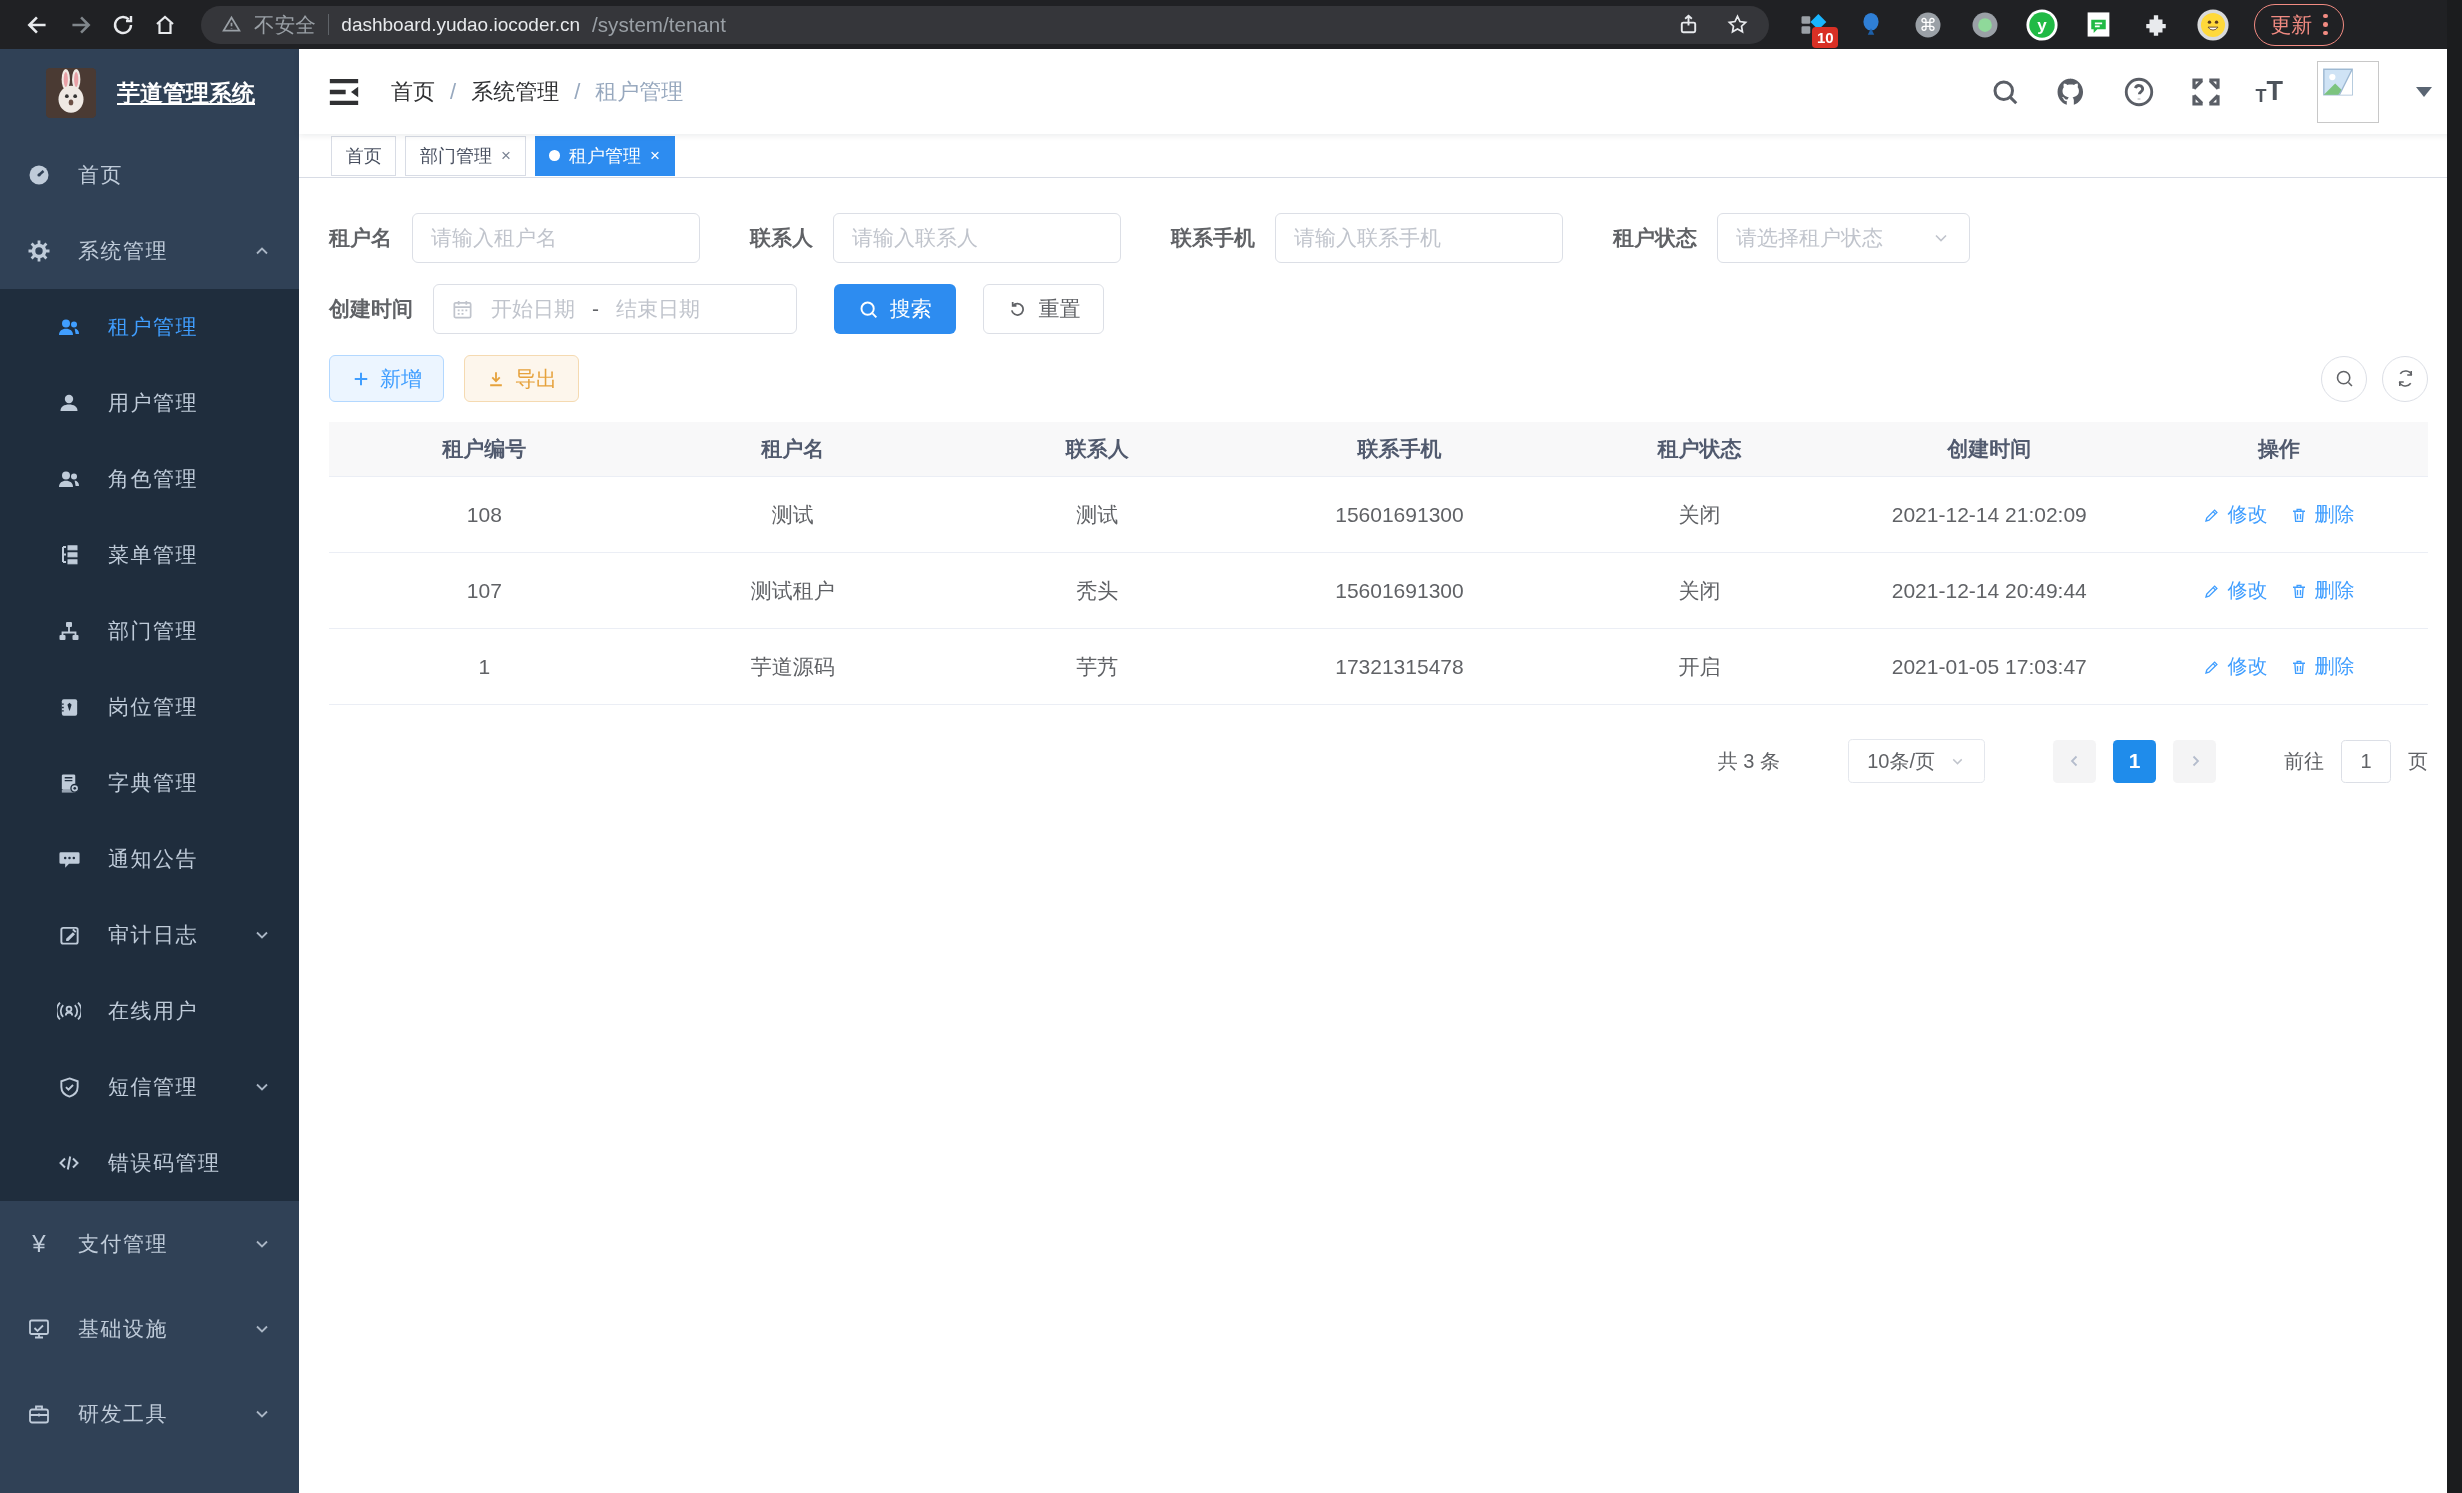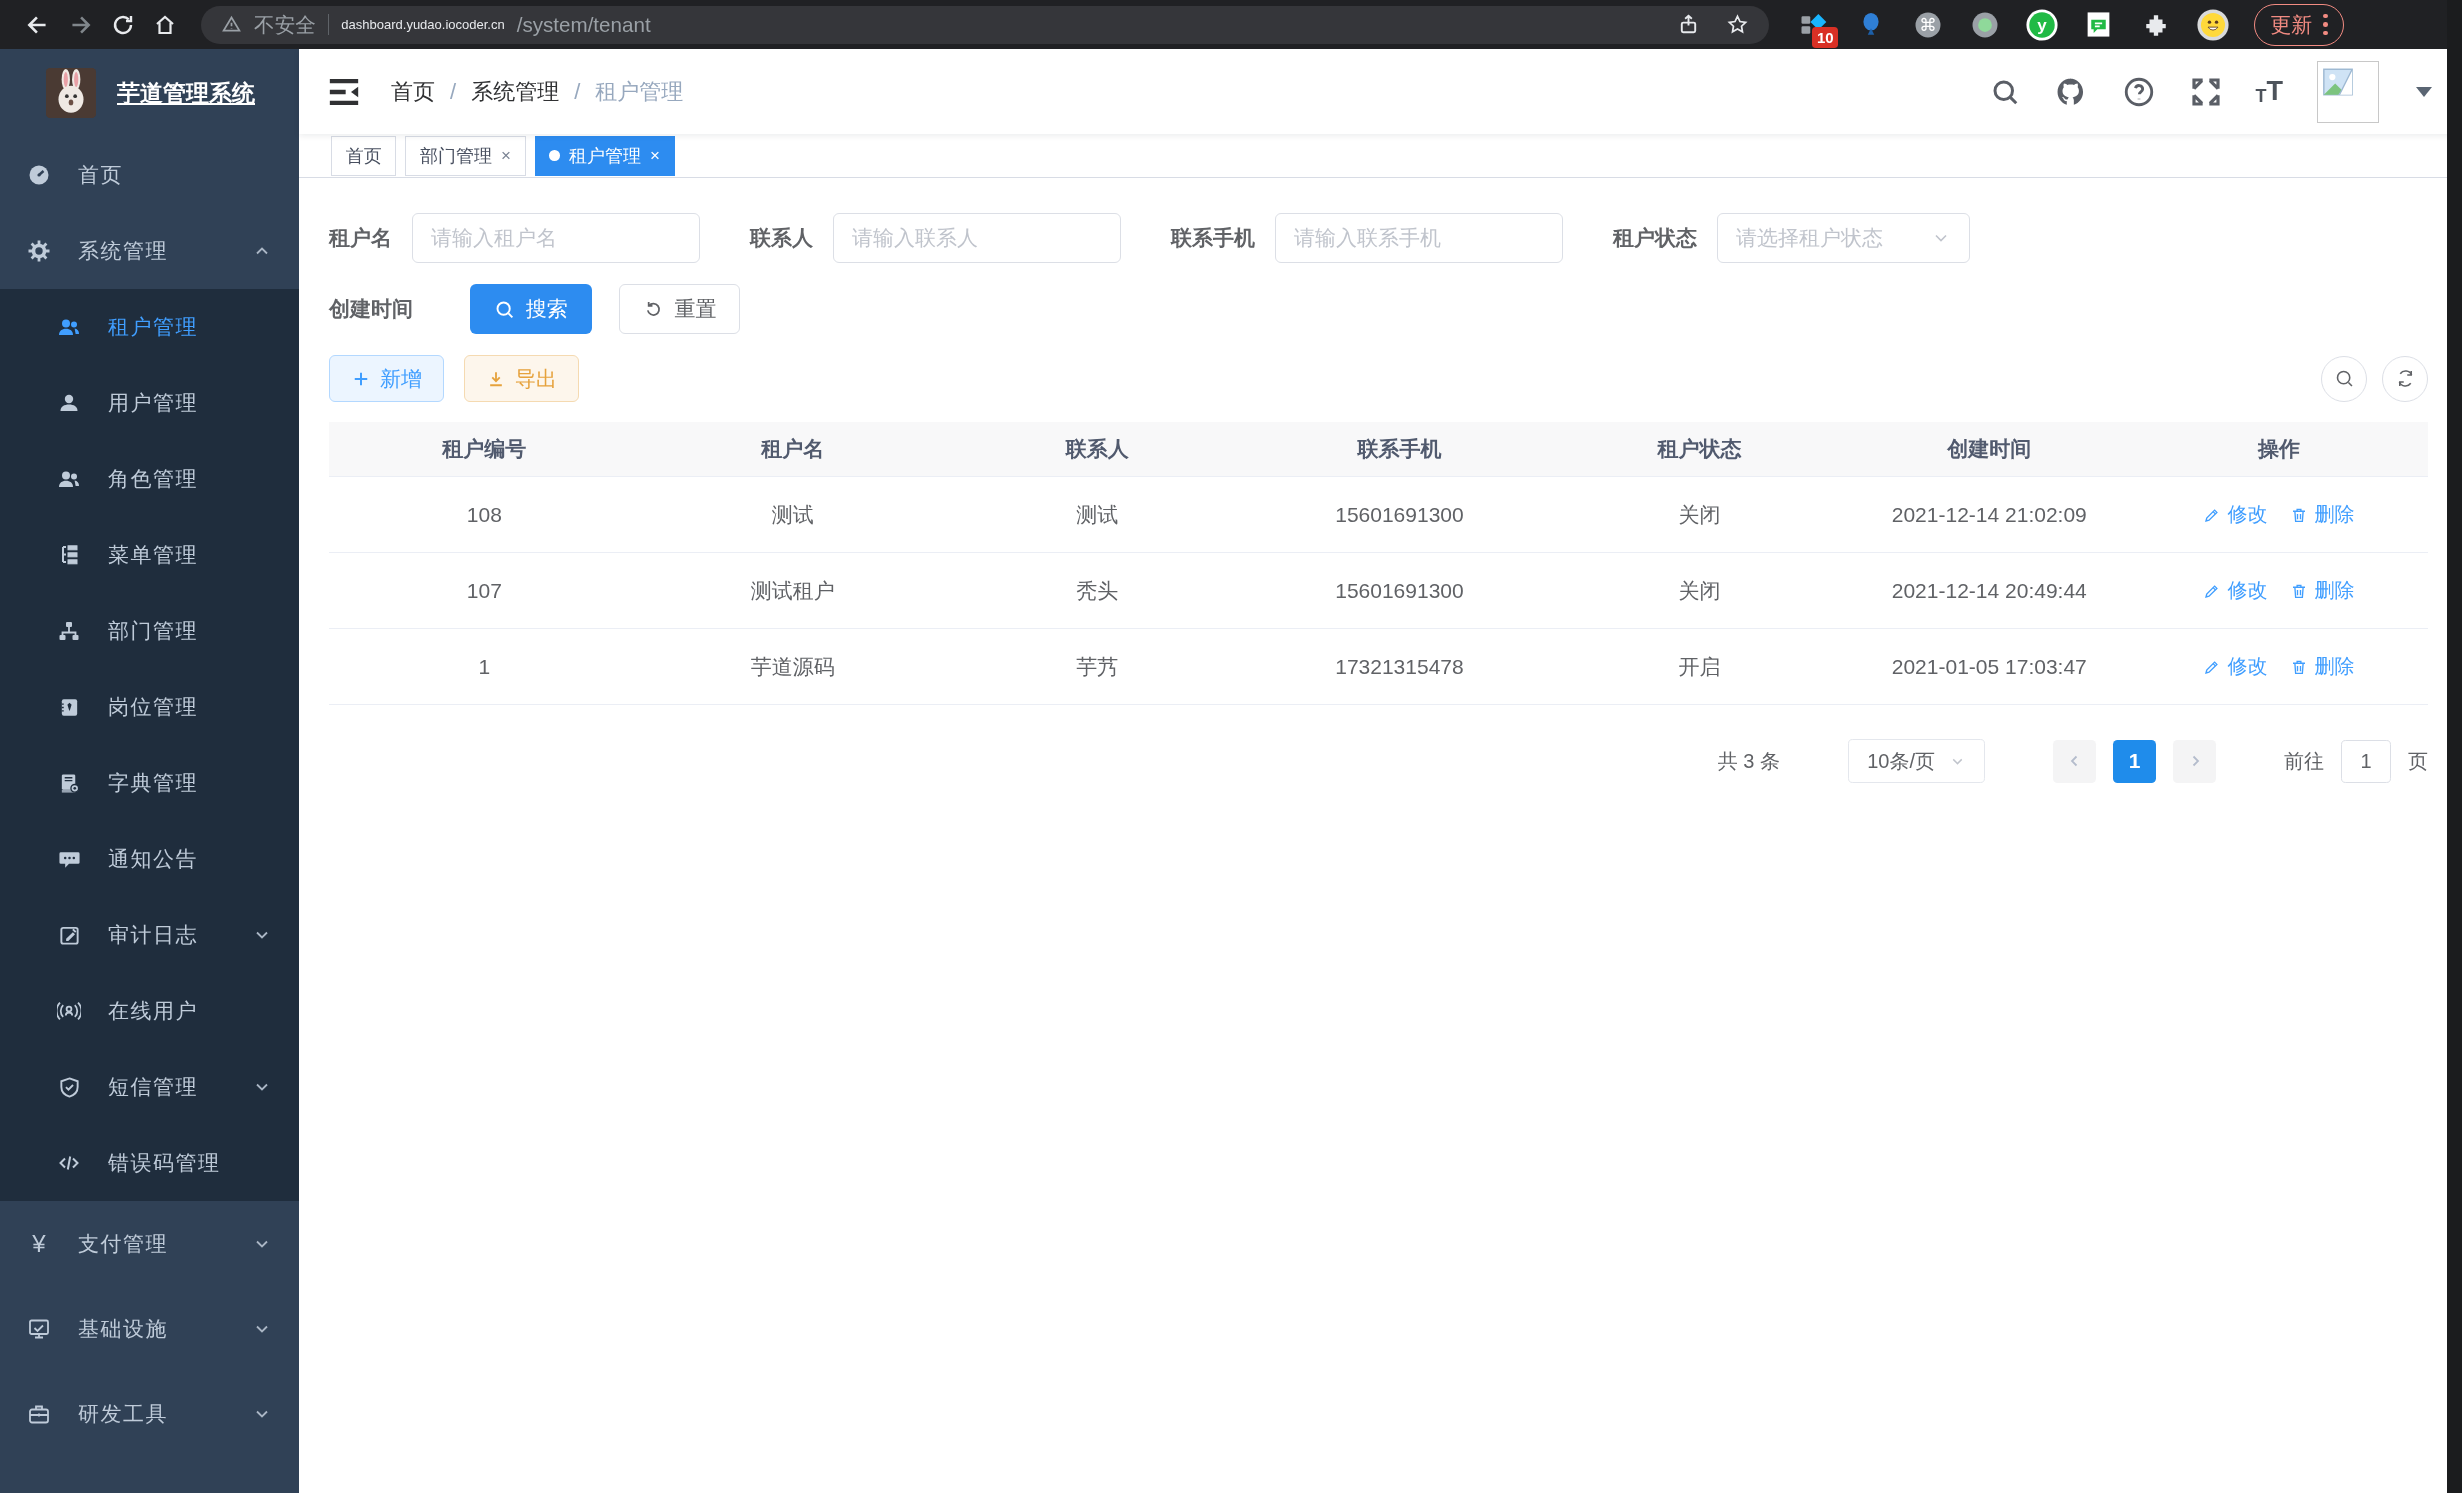--- a/index.html
+++ b/index.html
@@ -10,21 +10,21 @@
   
   .chrome { height:49px; background:#202124; display:flex; align-items:center;
     padding:0 20px; gap:7.6px; position:relative; z-index:60; }
   .chrome .navic { width:35px; height:35px; display:flex; align-items:center;
     justify-content:center; color:#e8eaed; border-radius:50%; }
   .chrome .navic.dim { color:#80868b; }
   .url-pill { margin-left:10.7px; width:1568px; height:38px; background:#35363a;
     border-radius:19px; display:flex; align-items:center; padding:0 20px; gap:12px; color:#9aa0a6; }
   .url-pill .sec { font-size:20.6px; color:#9aa0a6; }
   .url-pill .div { width:1.5px; height:21px; background:#5f6368; }
-  .url-pill .host { font-size:13px; color:#e8eaed; }
+  .url-pill .host { font-size:19px; color:#e8eaed; }
   .url-pill .path { font-size:20.6px; color:#9aa0a6; }
   .url-pill .spacer { flex:1; }
   .ext-row { margin-left:20px; display:flex; align-items:center; gap:23px; }
   .extic { width:34px; height:34px; display:flex; align-items:center; justify-content:center; position:relative; }
   .badge { position:absolute; right:-7.6px; bottom:-6px; background:#d93025; color:#fff;
     font-size:15px; line-height:1; padding:3px 4.6px; border-radius:3.8px; font-weight:bold; }
   .upd-pill { margin-left:17px; display:flex; align-items:center; gap:10.7px;
     border:1.5px solid #f28b82; border-radius:21px; padding:6px 15px; color:#f28b82; font-size:21px; }
   .dots3 { display:flex; flex-direction:column; gap:3.8px; }
   .dots3 i { width:4.6px; height:4.6px; background:#f28b82; border-radius:50%; }
@@ -570,20 +570,31 @@
               <svg width="20" height="20" viewBox="0 0 24 24" fill="none" stroke="currentColor" stroke-width="2">
                   <polyline points="6,9 12,15 18,9"></polyline>
                 </svg>
               </span>
           </div>
         </div>
       </div>
 
       <div class="filter-row">
         <span class="f-label">创建时间</span>
+        <div class="daterange">
+          <span>
+            <svg width="23" height="23" viewBox="0 0 24 24" fill="none" stroke="#c0c4cc" stroke-width="1.8">
+                <rect x="3.5" y="5" width="17" height="15.5" rx="1.5"></rect>
+                <path d="M3.5 9.5h17M8 3v4M16 3v4M7 13h2M11 13h2M15 13h2M7 16.5h2M11 16.5h2"></path>
+              </svg>
+            </span>
+          <span>开始日期</span>
+          <span style="color:#606266">-</span>
+          <span>结束日期</span>
+        </div>
         <div class="btn btn-primary">
           <svg width="21" height="21" viewBox="0 0 24 24" fill="none" stroke="#fff" stroke-width="2.2">
               <circle cx="11" cy="11" r="7"></circle>
               <path d="M16.5 16.5L21 21"></path>
             </svg>
           <span>搜索</span>
         </div>
         <div class="btn btn-plain">
           <svg width="21" height="21" viewBox="0 0 24 24" fill="none" stroke="#606266" stroke-width="2">
               <path d="M5.5 13a6.5 6.5 0 1 0 1.4-5.4"></path>

